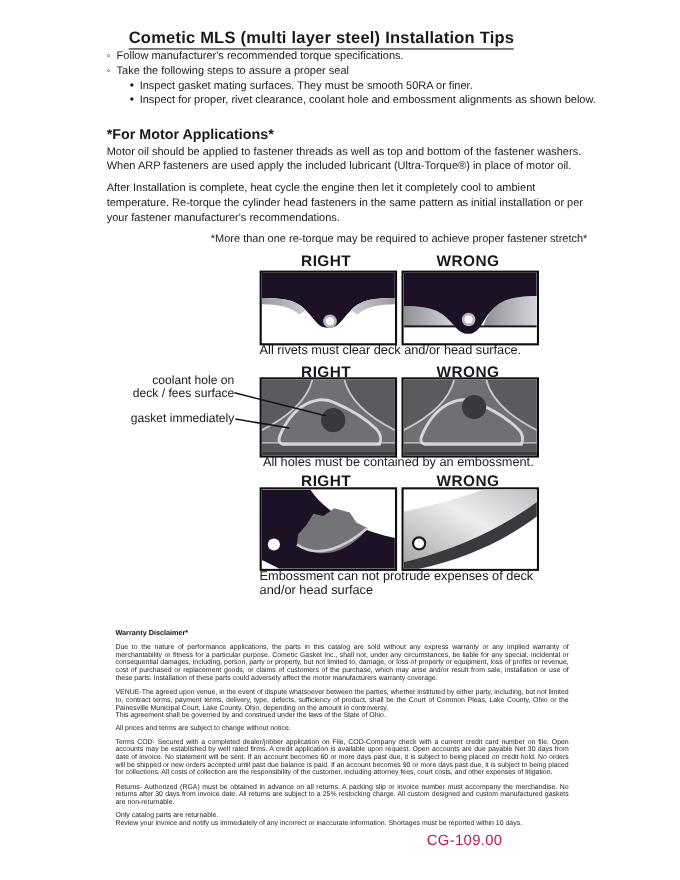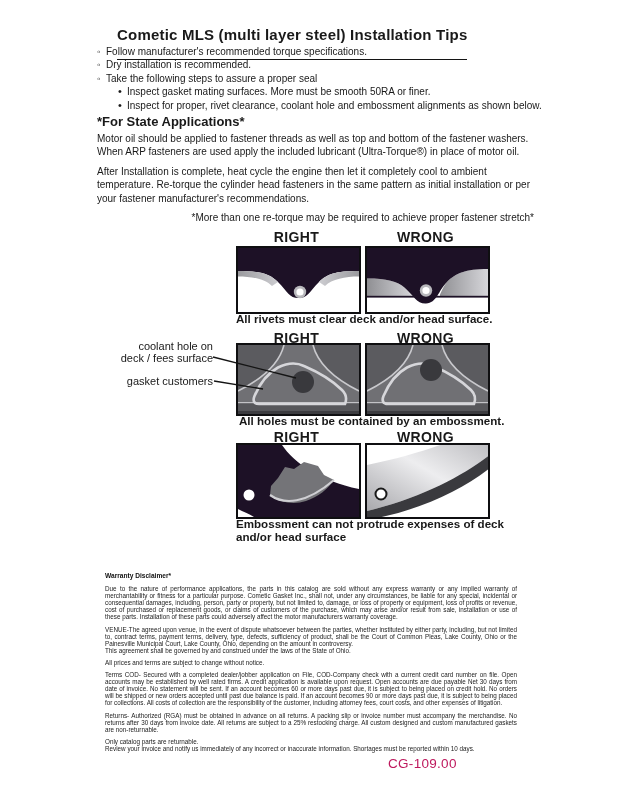--- a/index.html
+++ b/index.html
@@ -1,36 +1,36 @@
 <!DOCTYPE html>
 <html><head>
 <meta charset="utf-8">
 <style>
   html,body{margin:0;padding:0;background:#fff;}
   .page{position:relative;width:618px;height:800px;background:#ffffff;overflow:hidden;
         font-family:"Liberation Sans",sans-serif;color:#191919;}
   .abs{position:absolute;}
 
   .title{font-size:15px;font-weight:700;letter-spacing:.2px;
-         border-bottom:1.6px solid #141414;padding-bottom:16px;display:inline-block;}
+         border-bottom:1.6px solid #141414;padding-bottom:1px;display:inline-block;}
   .b{font-size:10px;line-height:13.4px;}
   .bullets{width:460px;}
   .bullet{position:relative;padding-left:9px;}
   .bullet::before{content:"\25E6";position:absolute;left:0;top:0;font-size:10px;}
   .sub{margin-left:21px;}
   .sub.bullet::before{content:"\2022";font-size:11px;}
   .h2{font-size:13px;font-weight:700;}
   .body-par{width:437px;}
 
   .figwrap{position:absolute;width:258px;height:110px;}
   .figlabel{position:absolute;width:121px;text-align:center;
             font-size:14px;font-weight:700;letter-spacing:.4px;}
   .box{position:absolute;width:121px;border:2.5px solid #0f0f11;background:#fff;}
   .box svg{display:block;}
-  .figcap{position:absolute;font-size:11.6px;font-weight:700;line-height:13px;white-space:nowrap;}
+  .figcap{position:absolute;font-size:11.6px;font-weight:400;line-height:13px;white-space:nowrap;}
 
   .ann{position:absolute;font-size:11px;line-height:12px;text-align:right;width:117px;}
 
   .fp{font-size:6.3px;line-height:7.05px;margin:0 0 5.2px;color:#222;}
   .fp-h{font-size:6.6px;font-weight:700;margin:0 0 6.2px;color:#111;}
   .tight{margin-bottom:0;}
   .disclaimer{width:412px;text-align:justify;text-justify:inter-word;}
 
   .code{font-size:13.5px;letter-spacing:.3px;color:#be185d;}
   svg{overflow:hidden;}
@@ -39,27 +39,26 @@
 <body>
 
 <div class="page">
 
   <div class="abs" style="left:117px;top:26px;">
     <span class="title">Cometic MLS (multi layer steel) Installation Tips</span>
   </div>
 
   <div class="abs b bullets" style="left:97px;top:45px;">
     <div class="bullet">Follow manufacturer's recommended torque specifications.</div>
-    <div class="bullet">Dry installation is recommended.</div>
     <div class="bullet">Take the following steps to assure a proper seal</div>
-    <div class="bullet sub">Inspect gasket mating surfaces.  More must be smooth 50RA or finer.</div>
+    <div class="bullet sub">Inspect gasket mating surfaces.  They must be smooth 50RA or finer.</div>
     <div class="bullet sub">Inspect for proper, rivet clearance, coolant hole and embossment alignments as shown below.</div>
   </div>
 
-  <div class="abs h2" style="left:97px;top:114px;">*For State Applications*</div>
+  <div class="abs h2" style="left:97px;top:114px;">*For Motor Applications*</div>
   <div class="abs b body-par" style="left:97px;top:165px;">After Installation is complete, heat cycle the engine then let it completely cool to ambient temperature. Re-torque the cylinder head fasteners in the same pattern as initial installation or per your fastener manufacturer's recommendations.</div>
   <div class="abs b body-par" style="left:97px;top:132px;">Motor oil should be applied to fastener threads as well as top and bottom of the fastener washers. When ARP fasteners are used apply the included lubricant (Ultra-Torque®) in place of motor oil.</div>
   <div class="abs b body-par" style="left:97px;top:211px;text-align:right;">*More than one re-torque may be required to achieve proper fastener stretch*</div>
 
   <div class="figwrap" style="left:236px;top:229px;">
     <div class="figlabel" style="left:0;top:0;">RIGHT</div>
     <div class="figlabel" style="left:129px;top:0;">WRONG</div>
 
     <div class="box" style="left:0;top:17px;height:64px;">
       <svg width="121" height="64" viewBox="0 0 121 64">
@@ -138,21 +137,21 @@
     </div>
 
     <div class="figcap" style="left:3px;top:85px;">All holes must be contained by an embossment.</div>
   </div>
 
   <div class="ann" style="left:96px;top:340px;">
     <div>coolant hole on</div>
     <div>deck / fees surface</div>
   </div>
   <div class="ann" style="left:96px;top:375px;">
-    <div>gasket customers</div>
+    <div>gasket immediately</div>
   </div>
   <svg class="abs" style="left:97px;top:329px;pointer-events:none;" width="260" height="100" viewBox="0 0 260 100">
     <line x1="116" y1="28" x2="199" y2="49" stroke="#141414" stroke-width="1.4"></line>
     <line x1="117" y1="52" x2="166" y2="60" stroke="#141414" stroke-width="1.4"></line>
   </svg>
 
   <div class="figwrap" style="left:236px;top:429px;">
     <div class="figlabel" style="left:0;top:0;">RIGHT</div>
     <div class="figlabel" style="left:129px;top:0;">WRONG</div>
 

